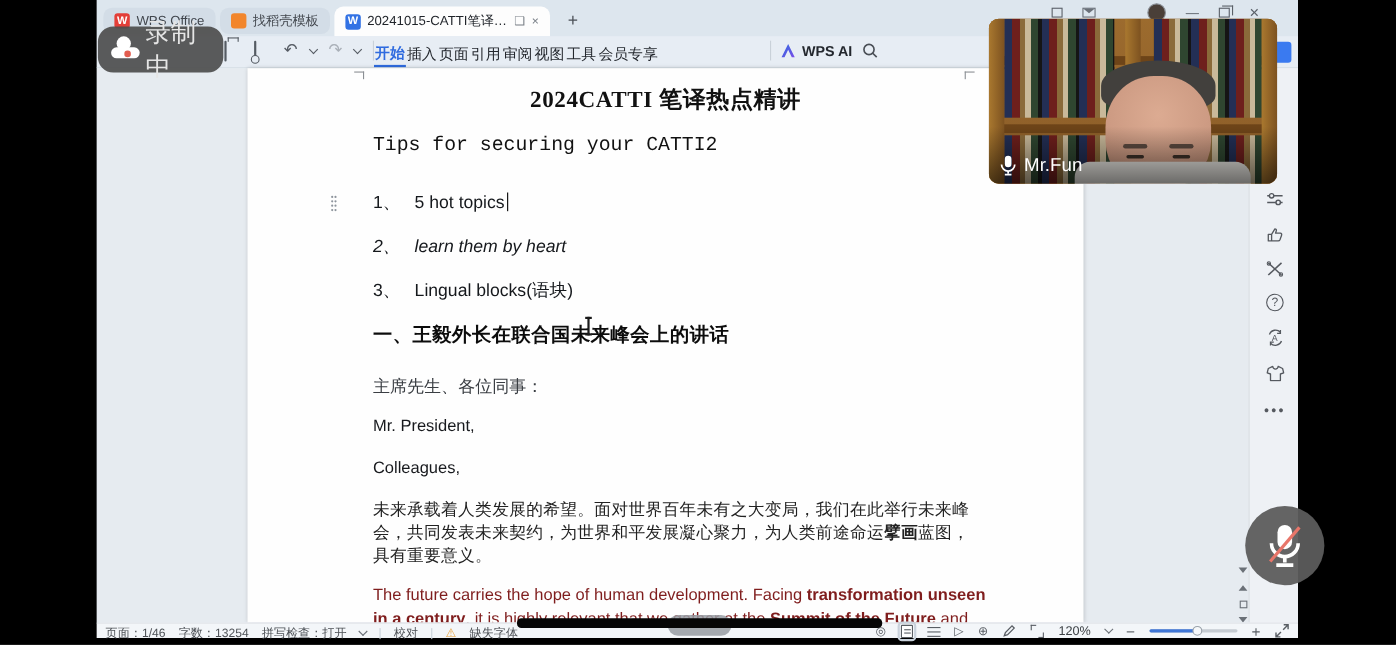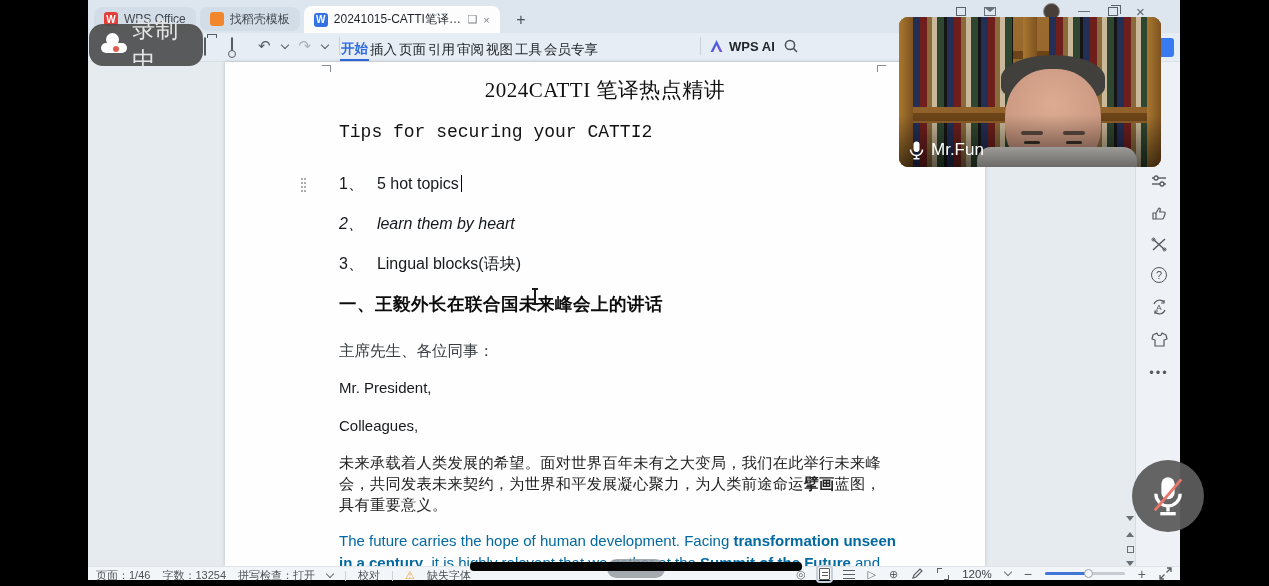--- a/index.html
+++ b/index.html
@@ -52,39 +52,39 @@
   .search-svg,.ico-svg{display:block;}
 
   
   .workspace{position:absolute;left:0;top:62px;width:100%;height:504px;background:#e6ebf0;}
   .page{position:absolute;left:137px;top:0;width:760px;height:504px;background:#fefefe;overflow:hidden;box-shadow:0 0 4px rgba(0,0,0,.18);}
   .cmark{position:absolute;width:9px;height:7px;border-top:1px solid #8b8f94;}
   .cmark.l{left:97px;top:3px;border-right:1px solid #8b8f94;}
   .cmark.r{left:652px;top:3px;border-left:1px solid #8b8f94;}
 
   .doc-title{position:absolute;left:0;top:14px;width:100%;text-align:center;font-family:"Liberation Serif",serif;
-             font-weight:normal;font-size:21px;color:#111;letter-spacing:.5px;}
+             font-weight:bold;font-size:21px;color:#111;letter-spacing:.5px;}
   .doc-sub{position:absolute;left:114px;top:60px;font-family:"Liberation Mono","DejaVu Sans Mono",monospace;
            font-size:18px;color:#111;font-weight:500;}
   .handle{position:absolute;left:76px;top:116px;display:grid;grid-template-columns:3px 3px;grid-auto-rows:4px;gap:0;}
   .handle i{width:2px;height:2px;border-radius:50%;background:#8d949c;}
   .ditem{position:absolute;left:114px;font-size:16px;color:#15181c;white-space:nowrap;}
   .ditem .num{margin-right:13px;}
   .caret{display:inline-block;width:1.4px;height:17px;background:#000;vertical-align:-3px;margin-left:2px;}
   .doc-head{position:absolute;left:114px;top:230px;font-family:"Liberation Serif",serif;font-weight:bold;
             font-size:17.5px;color:#0c0c0c;white-space:nowrap;letter-spacing:.5px;}
   .ibeam{position:absolute;left:306px;top:226px;width:8px;height:17px;}
   .ibeam::before,.ibeam::after{content:"";position:absolute;left:1px;width:6px;height:1.6px;background:#1a1a1a;}
   .ibeam::before{top:0;} .ibeam::after{bottom:0;}
   .ibeam i{position:absolute;left:3.4px;top:0;width:1.4px;height:100%;background:#1a1a1a;}
   .sal-cn{position:absolute;left:114px;top:279px;font-family:"Liberation Serif",serif;font-size:15.5px;color:#3a3e43;white-space:nowrap;}
   .en-line{position:absolute;left:114px;font-size:15px;color:#17191d;white-space:nowrap;}
   .cn-para{position:absolute;left:114px;top:391px;font-family:Liberation Serif, serif;font-size:15.2px;color:#222;}
   .cn-para .ln{height:21px;white-space:nowrap;letter-spacing:.3px;}
-  .en-para{position:absolute;left:114px;top:470px;font-size:15px;color:#0369a1;}
+  .en-para{position:absolute;left:114px;top:470px;font-size:15px;color:#7f1d1d;}
   .en-para .ln{height:21.5px;white-space:nowrap;}
   .b{font-weight:bold;}
 
   
   .rail{position:absolute;left:1047px;top:0;width:45px;height:504px;background:#eef1f5;border-left:1px solid #d7dce1;}
   .rail-ic{position:absolute;left:12px;width:22px;height:22px;color:#55595f;display:flex;align-items:center;justify-content:center;font-size:13px;}
   .help-c{width:16px;height:16px;border:1.3px solid #55595f;border-radius:50%;font-size:11px;display:flex;align-items:center;justify-content:center;}
   .more-dots{letter-spacing:2px;font-size:13px;color:#55595f;}
   .blue-sliver{position:absolute;left:1070px;top:38px;width:16px;height:19px;background:#3a7af0;border-radius:3px;}
   .scroll-btn{position:absolute;left:1036px;width:12px;height:12px;color:#6a7077;font-size:9px;display:flex;align-items:center;justify-content:center;}

